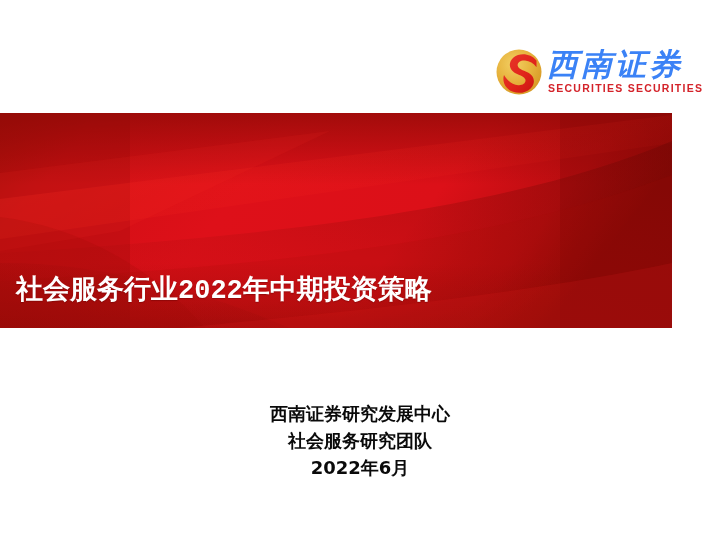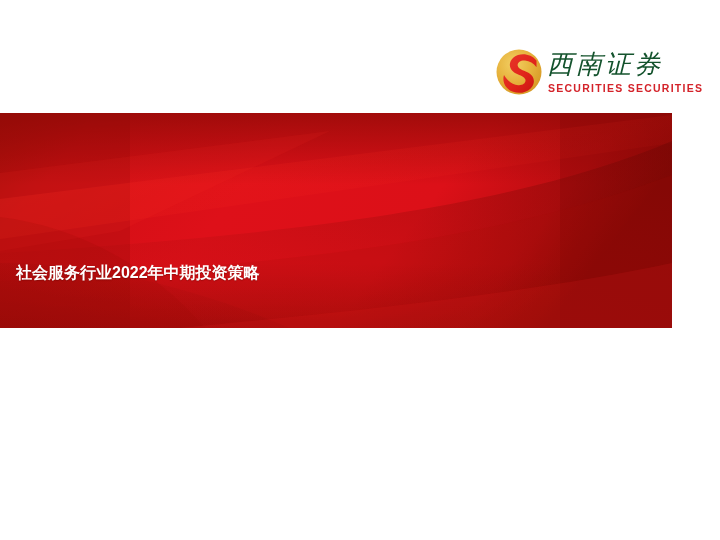--- a/index.html
+++ b/index.html
@@ -37,24 +37,24 @@
     top: 4px;
     width: 48px;
     height: 48px;
   }
   .logo-cn {
     position: absolute;
     left: 52px;
     top: 0px;
     width: 148px;
     height: 40px;
-    color: #14532d;
+    color: #3b82f6;
     font-family: "DejaVu Sans", sans-serif;
-    font-size: 26px;
-    font-weight: normal;
+    font-size: 31px;
+    font-weight: bold;
     letter-spacing: 3px;
     font-style: italic;
     line-height: 40px;
     white-space: nowrap;
   }
   .logo-en {
     position: absolute;
     left: 53px;
     top: 38px;
     width: 150px;
@@ -80,24 +80,24 @@
     position: absolute;
     left: 0; top: 0;
     width: 672px;
     height: 215px;
   }
 
   
   .subtitle-line {
     position: absolute;
     left: 16px;
-    top: 150px;
+    top: 158px;
     color: #ffffff;
-    font-family: Liberation Sans, sans-serif;
-    font-size: 16px;
+    font-family: Liberation Mono, monospace;
+    font-size: 27px;
     font-weight: bold;
     letter-spacing: 0px;
     white-space: nowrap;
     text-shadow: 0 1px 1px rgba(90,0,0,0.35);
   }
   .headline {
     position: absolute;
     left: 0px;
     top: 214px;
     width: 672px;
@@ -218,14 +218,19 @@
     </svg>
 
     <div class="subtitle-line">社会服务行业2022年中期投资策略</div>
 
     <div class="headline">
       
       
     </div>
   </div>
 
+  <div class="footer">
+    <div>西南证券研究发展中心</div>
+    <div>社会服务研究团队</div>
+    <div>2022年6月</div>
+  </div>
 
 </div>
 
 </body></html>

